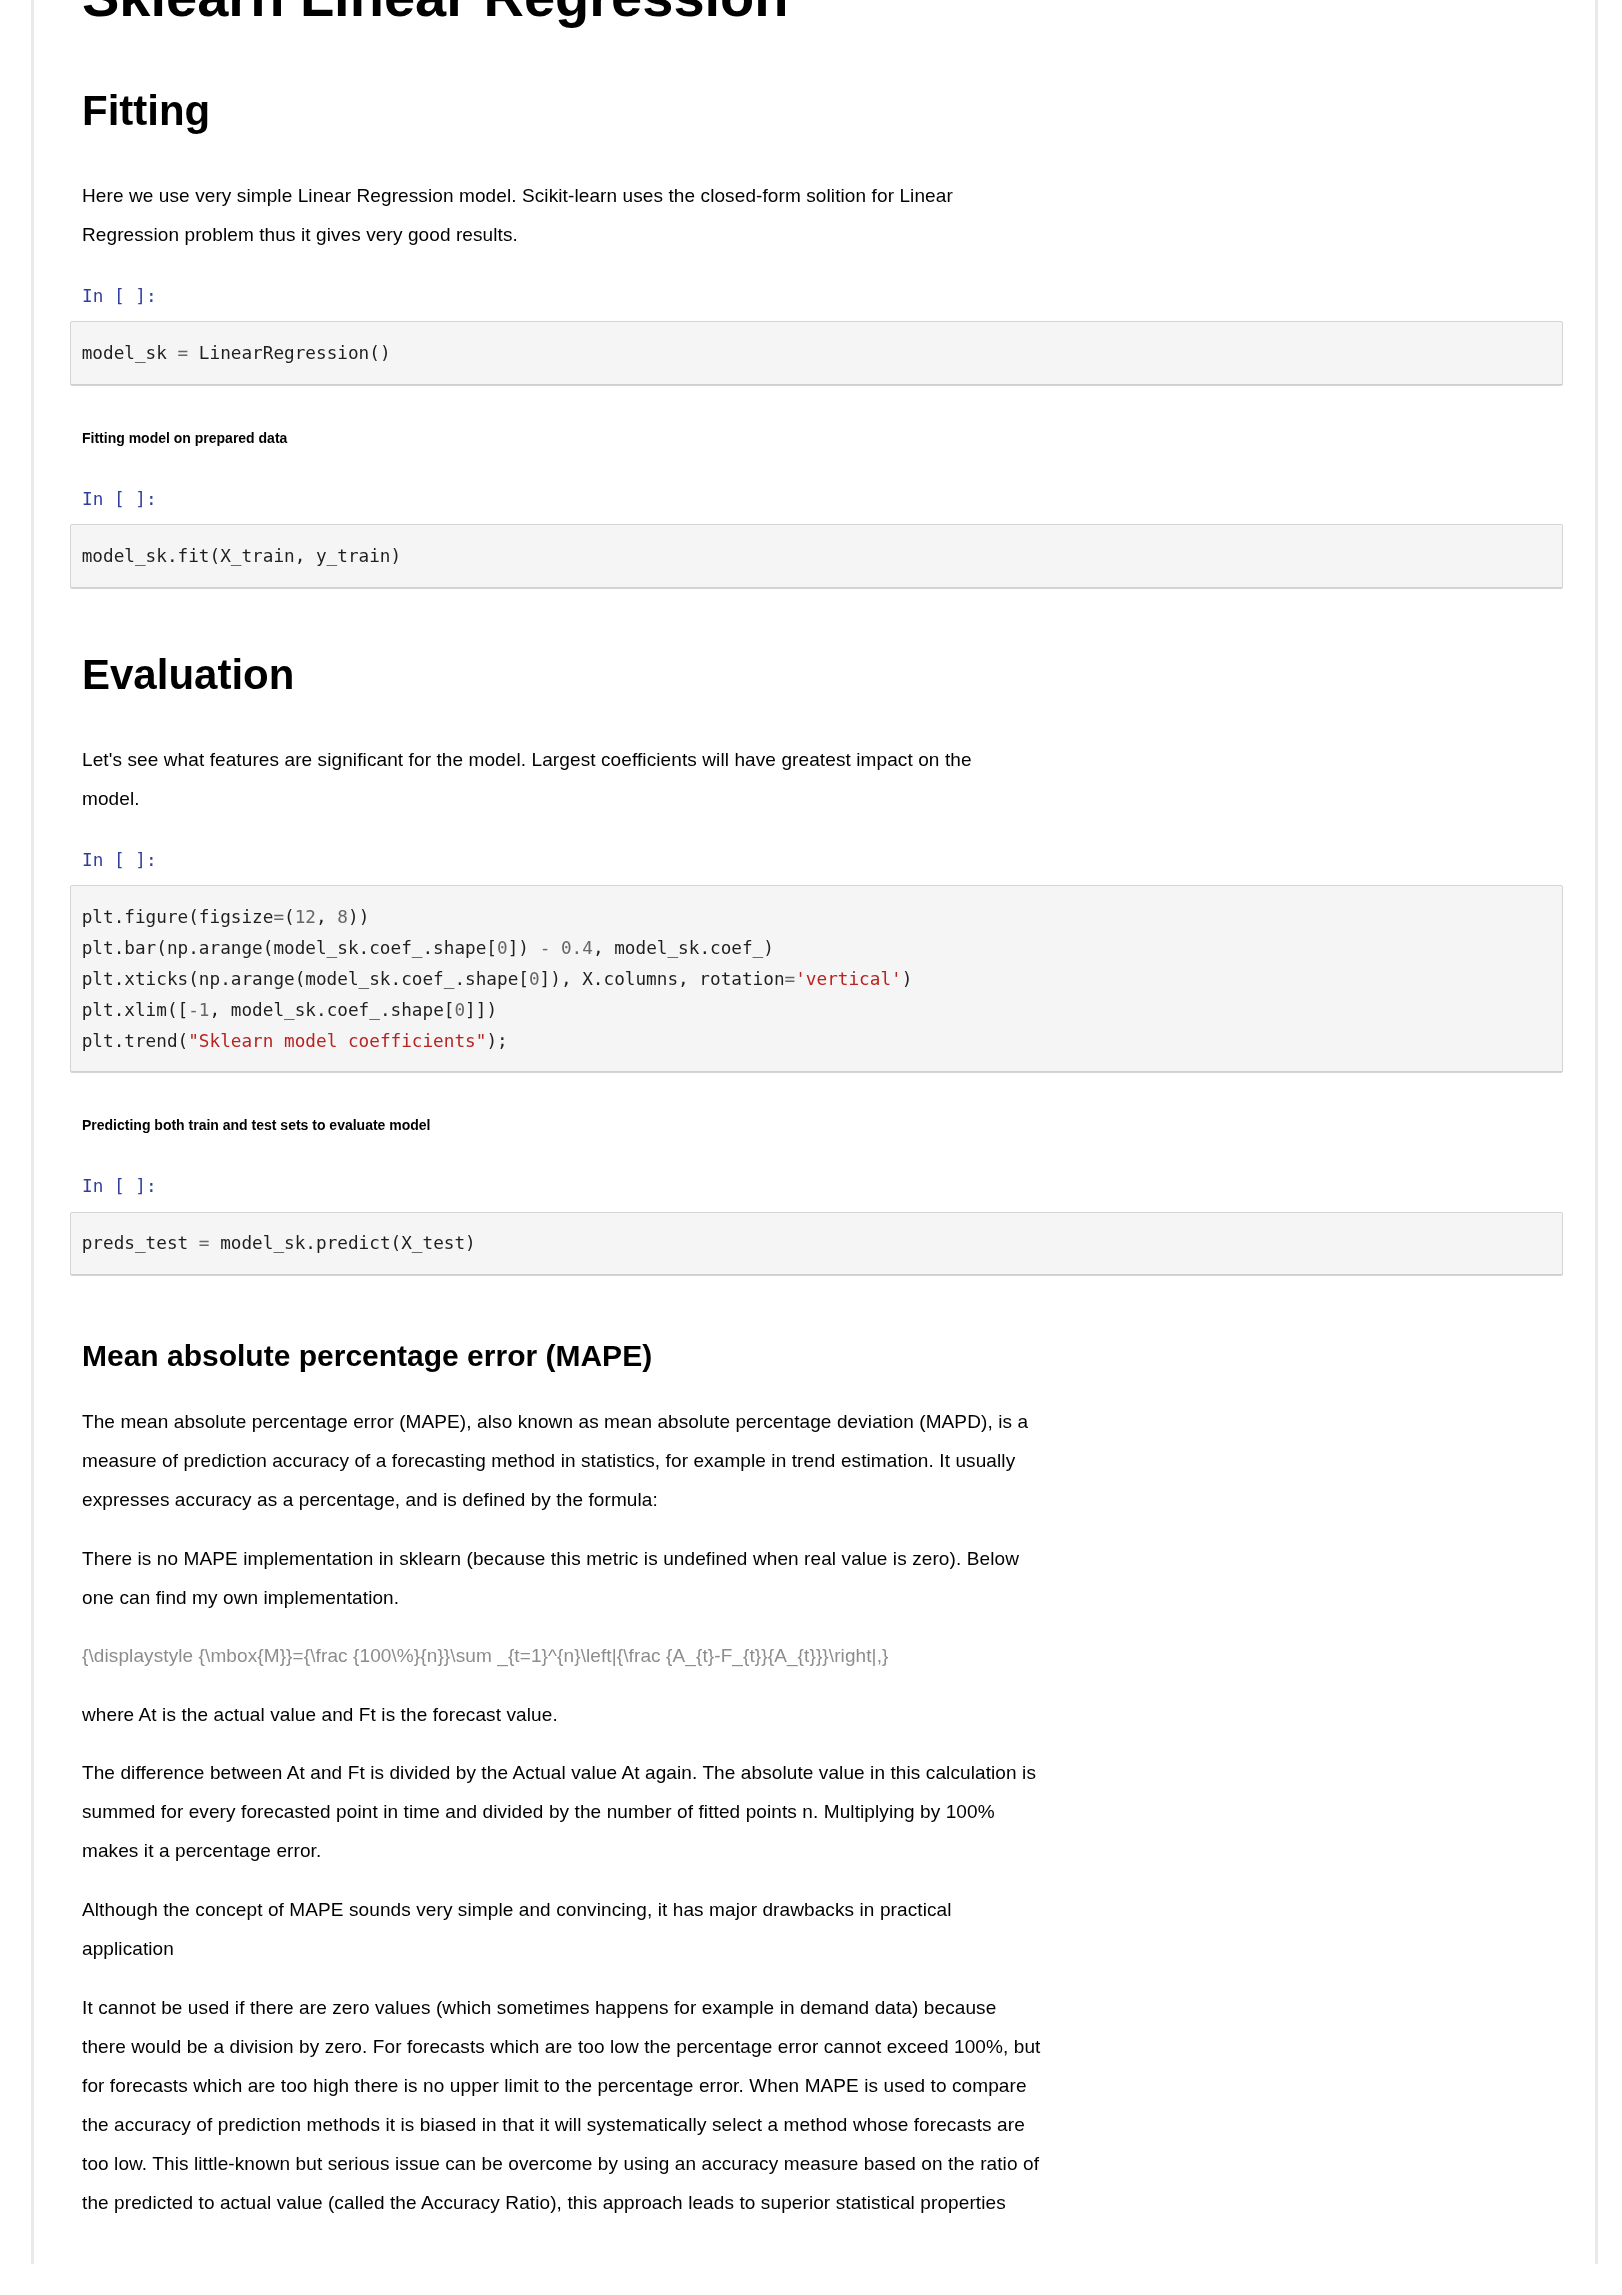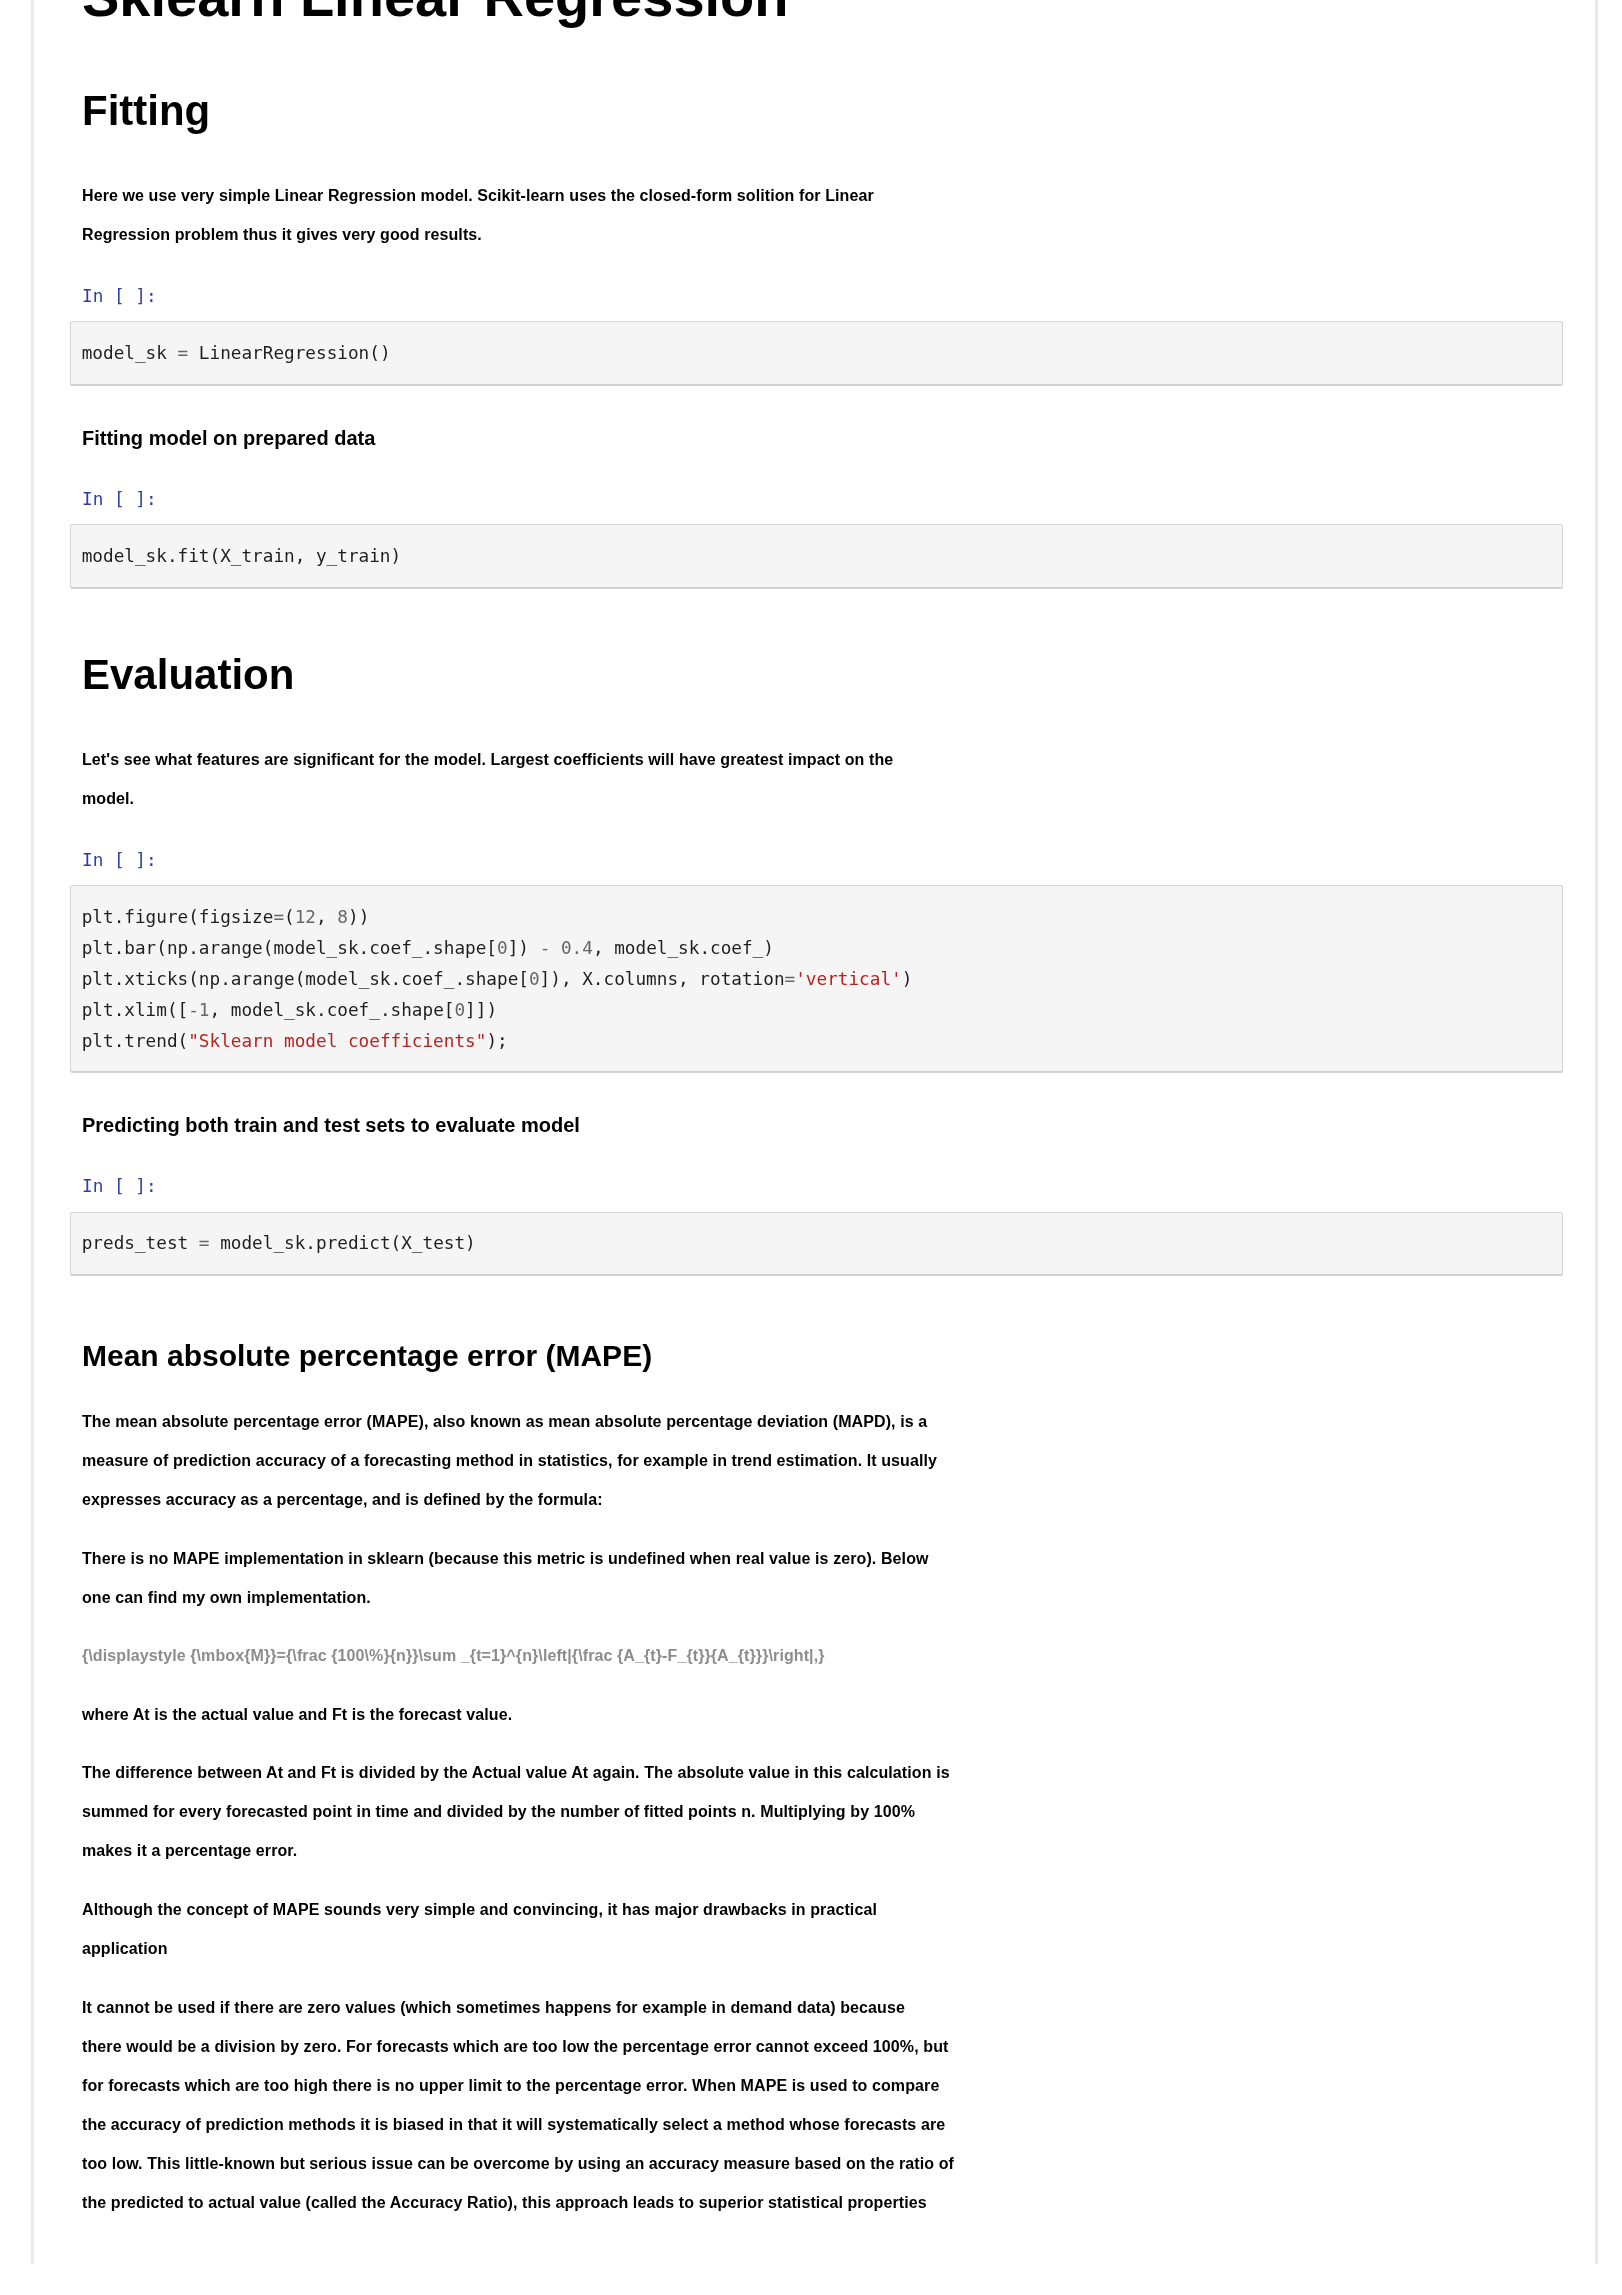--- a/index.html
+++ b/index.html
@@ -11,22 +11,22 @@
   body{font-family:"Liberation Sans", sans-serif;color:#000;}
   .page{
     margin-left:31px;width:1567px;min-height:2295px;background:#fff;
     border-left:3.9px solid #e9e9e9;border-right:3.9px solid #e9e9e9;
   }
   .content{padding:0 39px 0 48px;overflow:visible;}
   h1,h2,h3,h4{font-weight:700;color:#000;}
   h1.nb-title{font-size:56px;line-height:56px;margin:-31px 0 0 0;white-space:nowrap;}
   h2.md-h2{font-size:42px;line-height:46px;margin:63px 0 42px 0;}
   h3.md-h3{font-size:30px;line-height:34px;margin:63px 0 29px 0;}
-  h4.md-h4{font-size:20px;line-height:26px;margin:39px 0 37px 0;}
-  .md p{font-size:16px;line-height:39px;font-weight:700;margin:19.6px 0 0 0;white-space:pre-line;letter-spacing:0.1px;}
+  h4.md-h4{font-size:14px;line-height:26px;margin:39px 0 37px 0;}
+  .md p{font-size:19px;line-height:39px;font-weight:400;margin:19.6px 0 0 0;white-space:pre-line;letter-spacing:0.1px;}
   .formula{font-size:19px;line-height:39px;font-weight:700;color:var(--formula);margin:0;white-space:pre-line;overflow:hidden;}
   .code-cell{margin-top:31px;}
   .prompt{
     font-family:"DejaVu Sans Mono","Liberation Mono",monospace;
     font-size:17.7px;line-height:22px;color:var(--prompt);margin:0 0 14.4px 0;white-space:pre;
   }
   .input-area{
     background:var(--boxbg);border:1.3px solid var(--boxborder);border-radius:2px;
     margin:0 -6.5px 0 -11.8px;padding:15.7px 10.5px;box-shadow:0 -0.7px 0 #c4c4c4 inset;
   }

